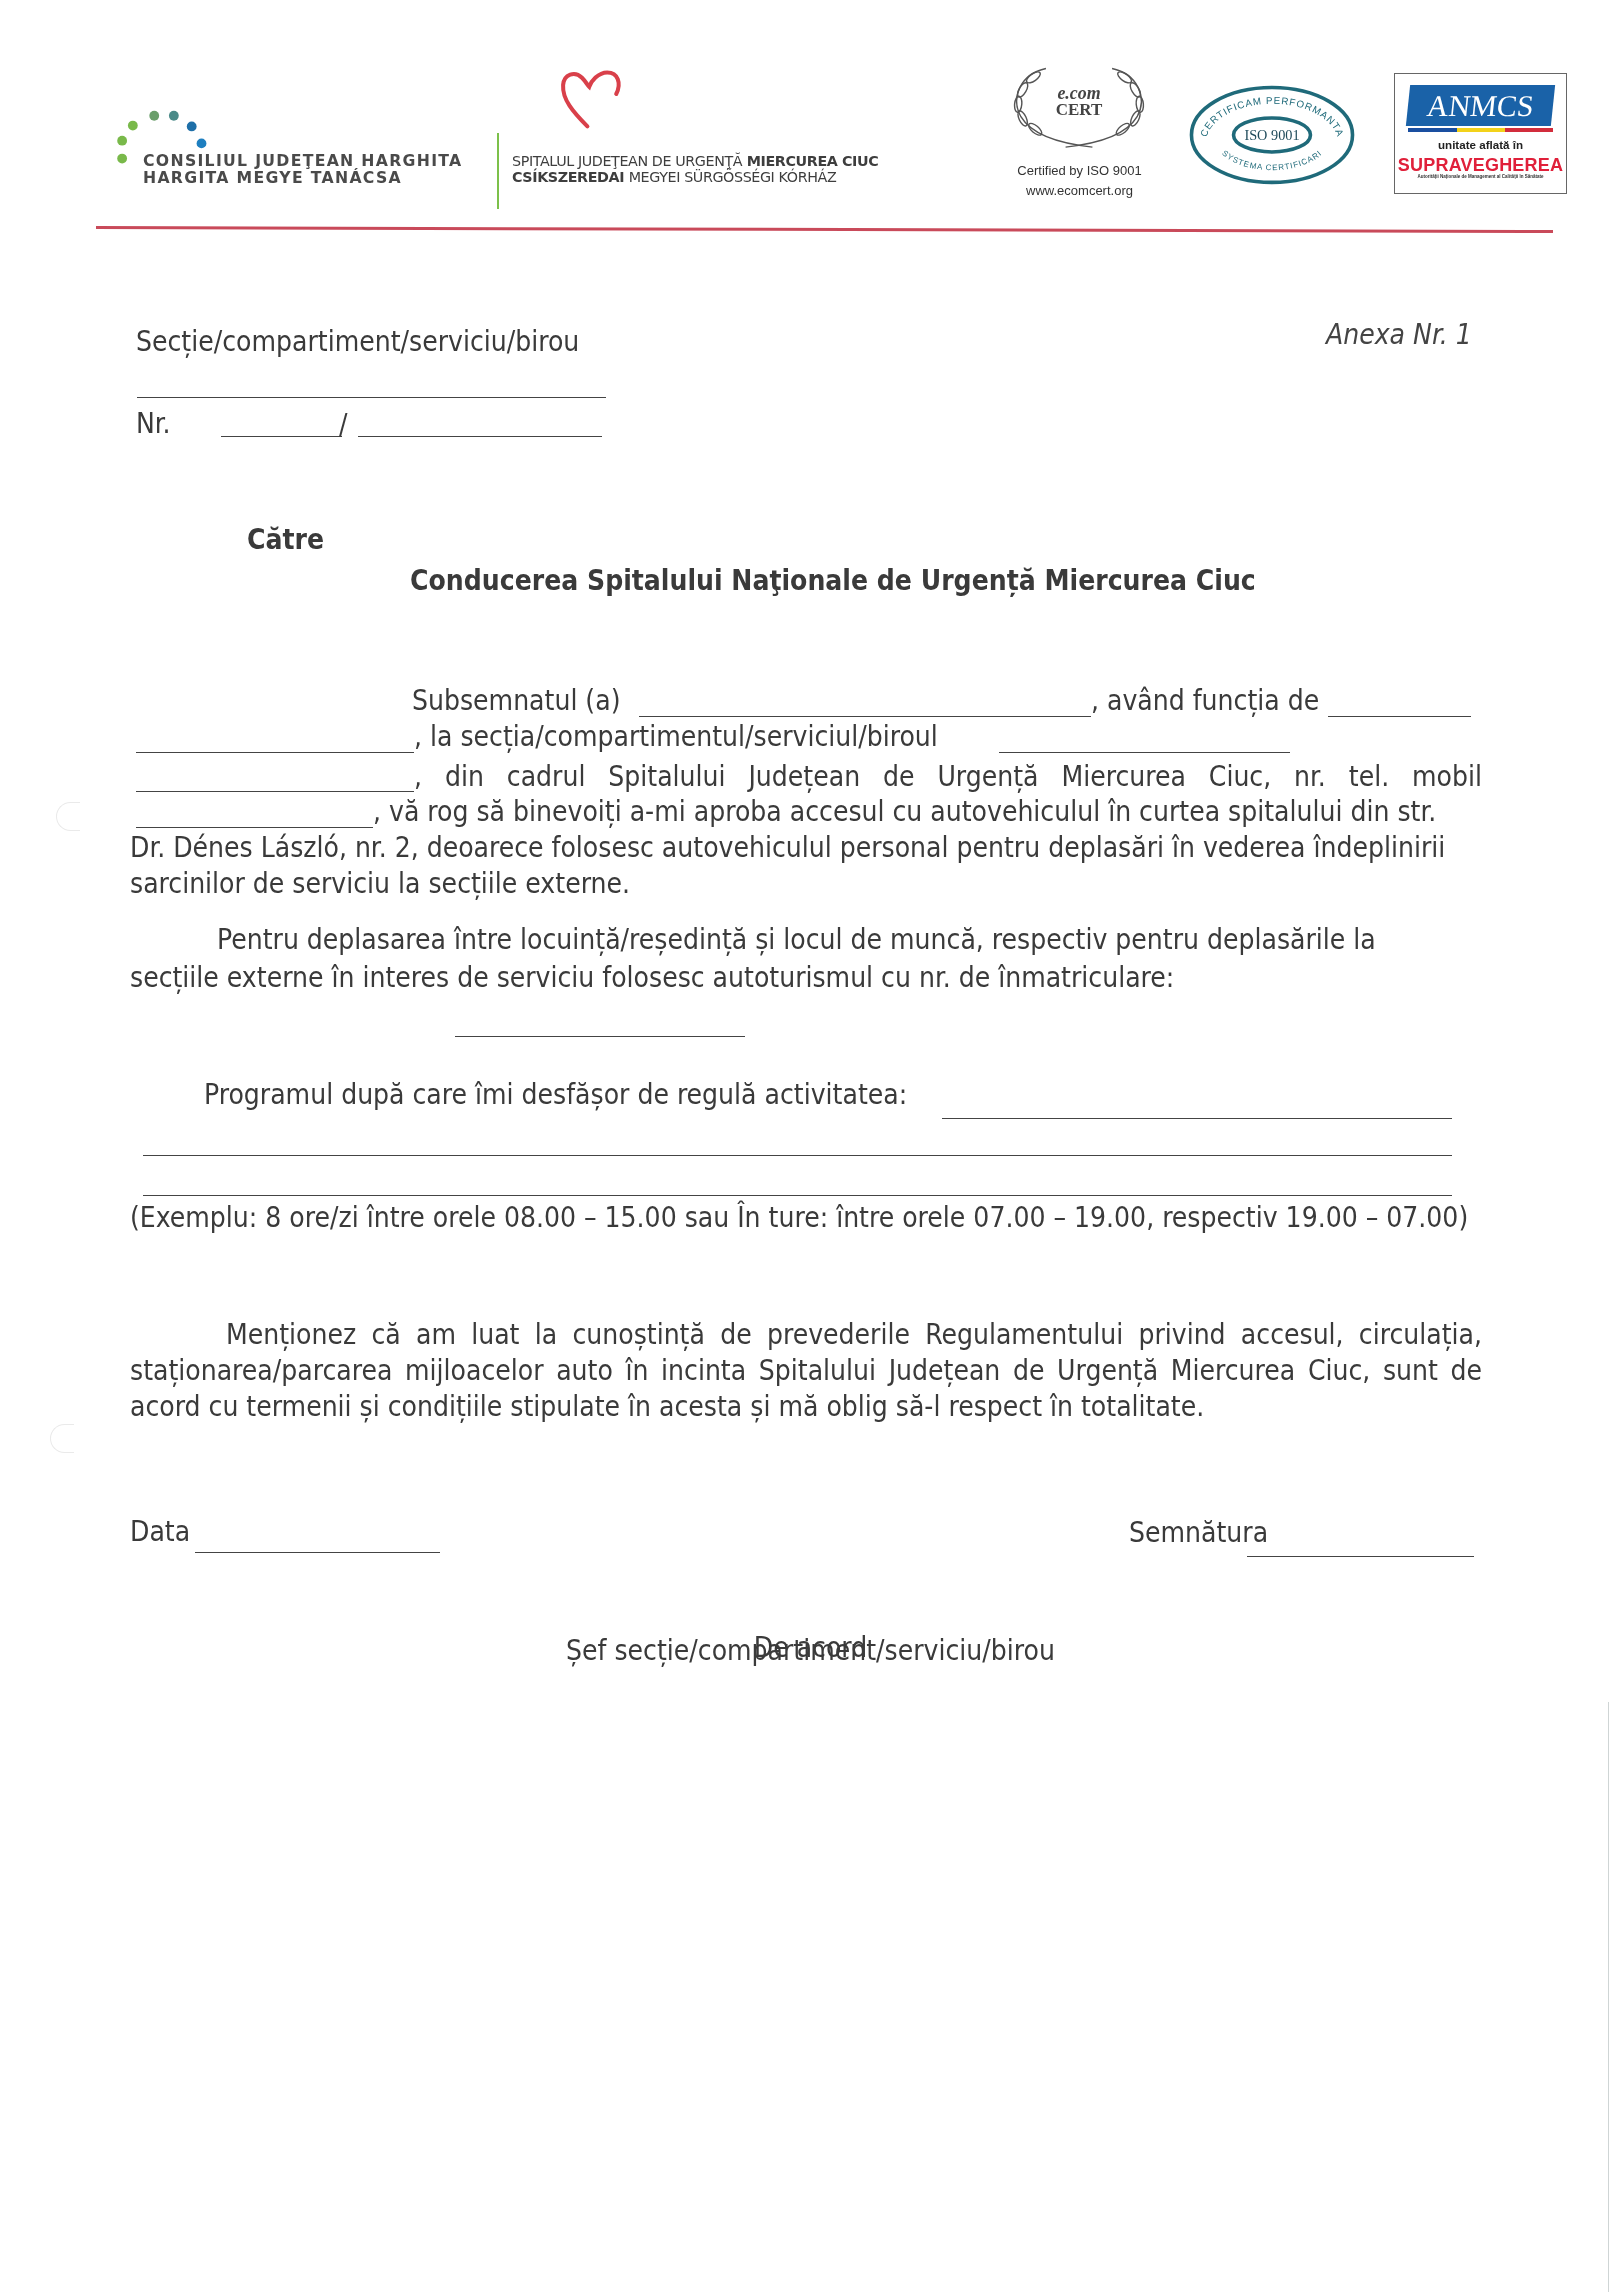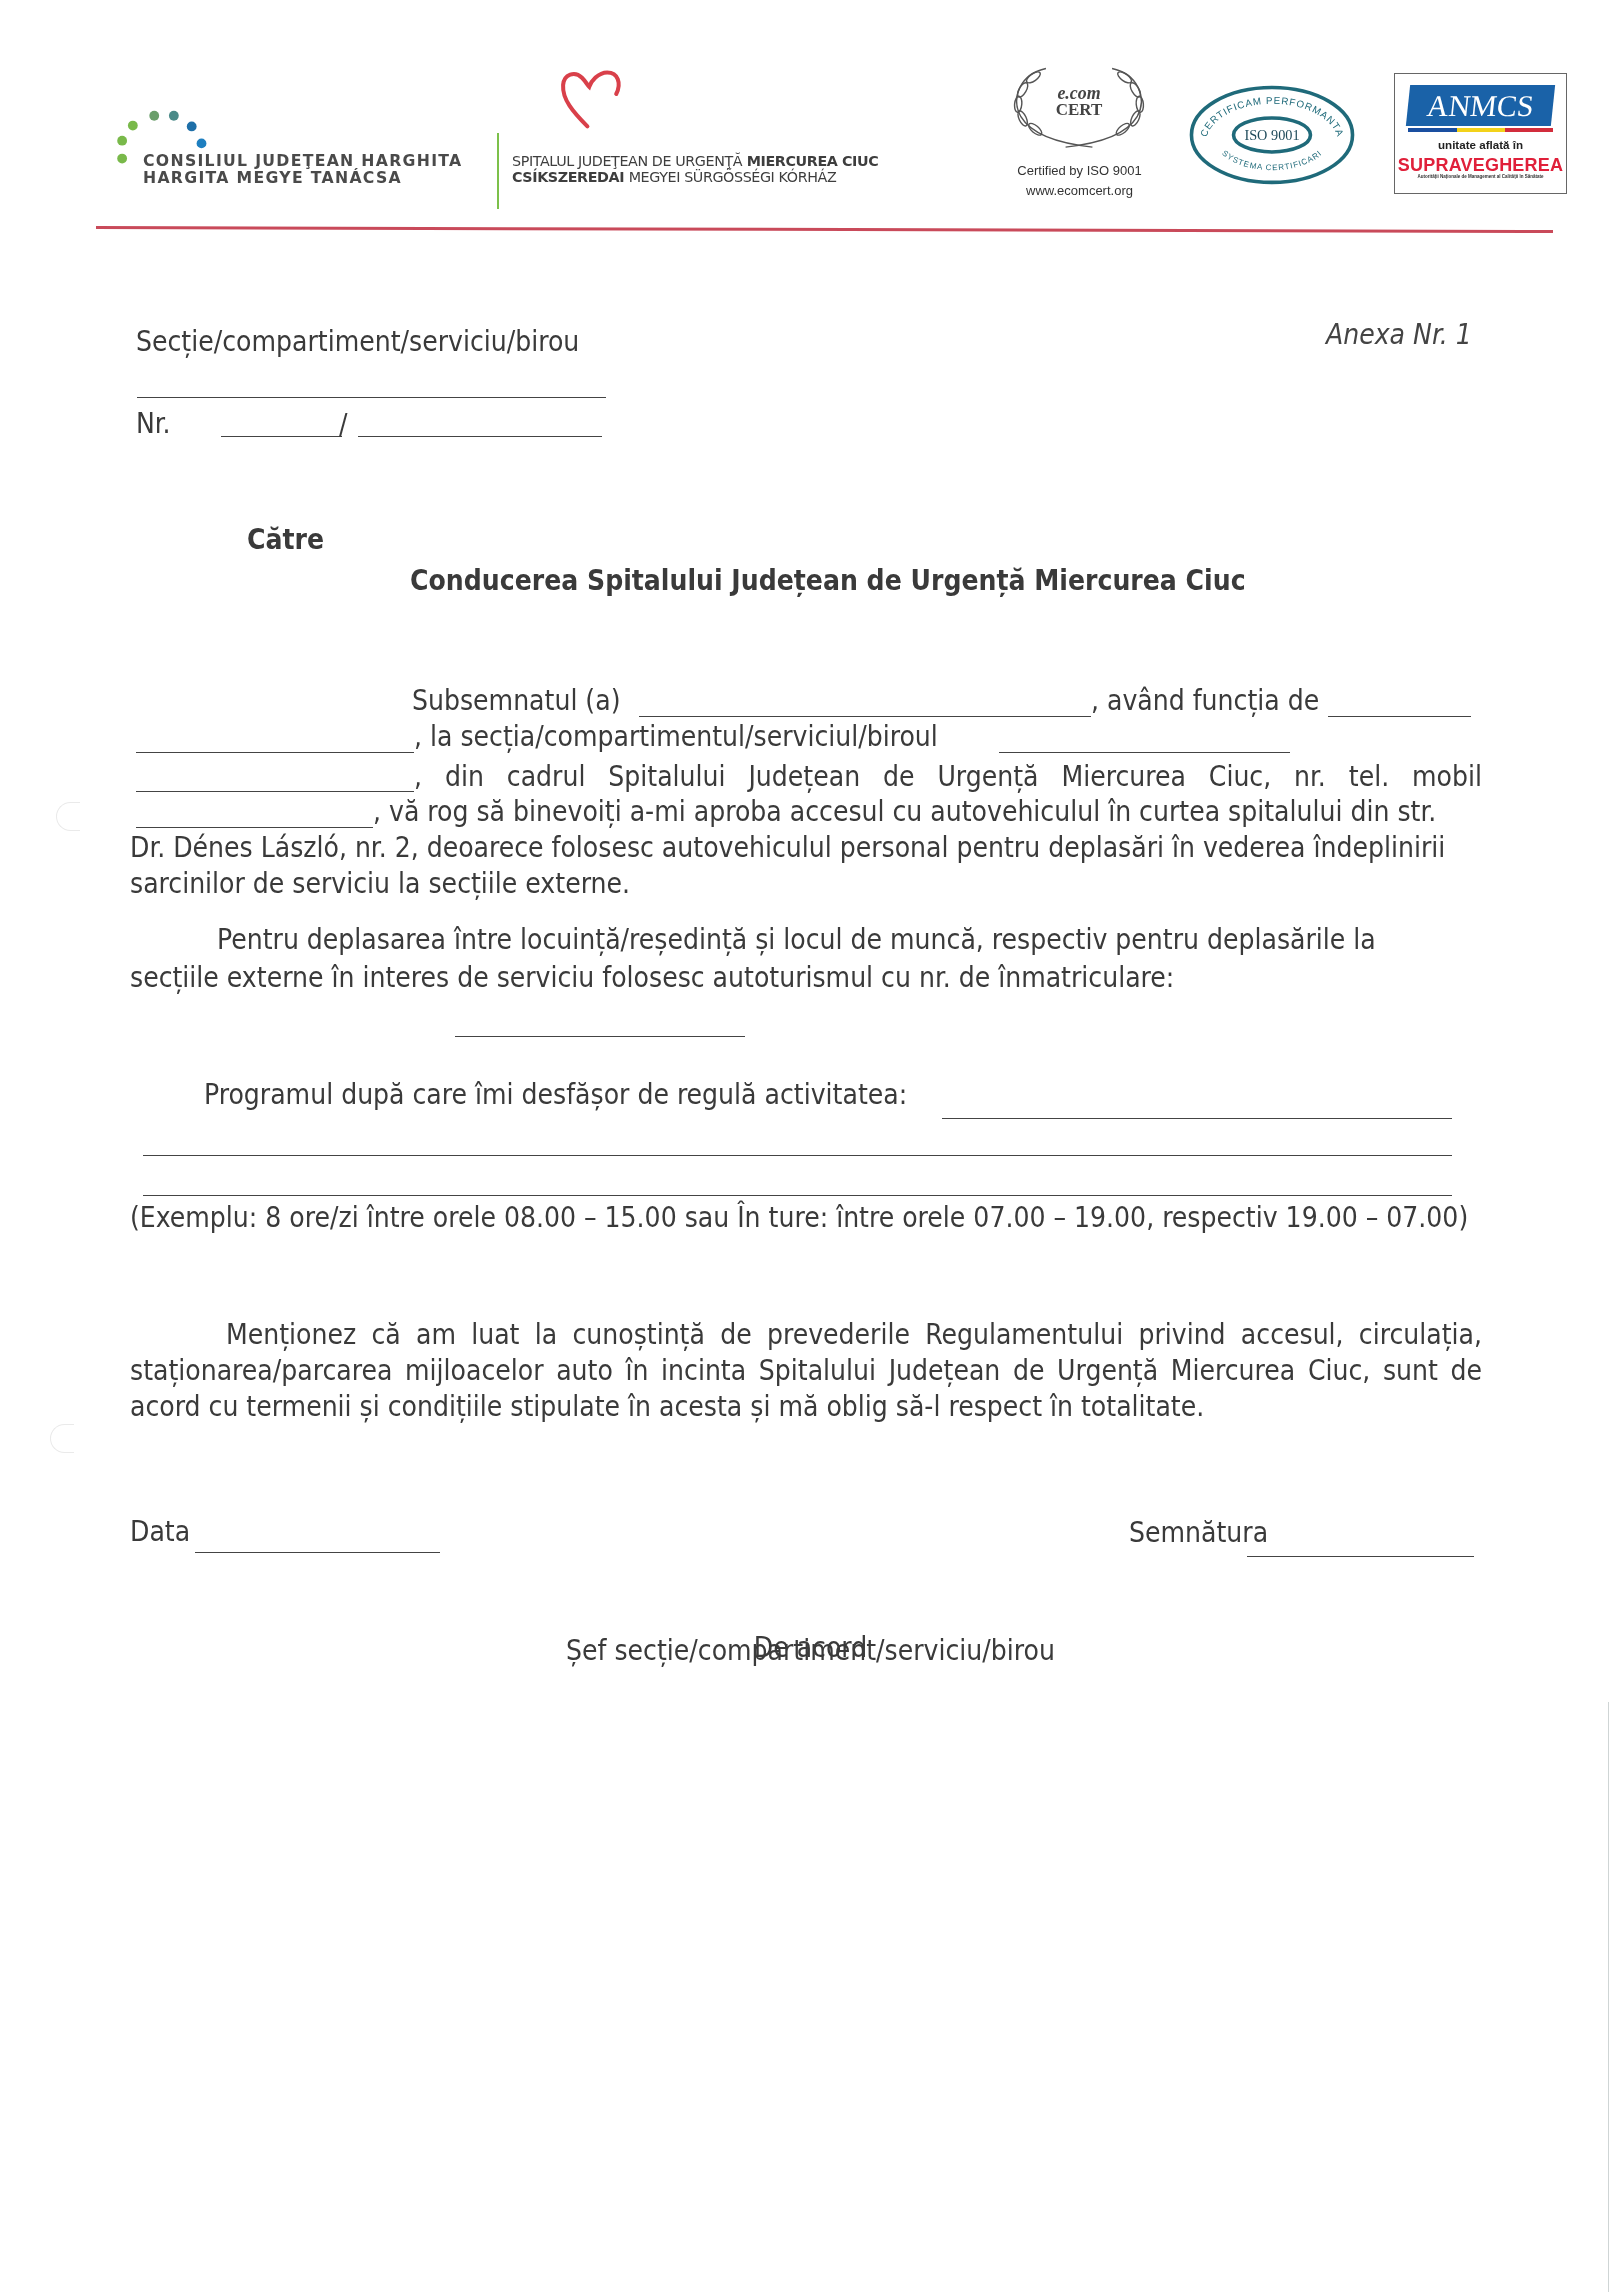--- a/index.html
+++ b/index.html
@@ -141,21 +141,21 @@
 
 <div class="abs txt sectie doc-font">Secție/compartiment/serviciu/birou</div>
 <div class="hl" style="left:137px; top:397px; width:469px;"></div>
 
 <div class="abs txt nr doc-font">Nr.</div>
 <div class="hl" style="left:221px; top:436px; width:121px;"></div>
 <div class="abs txt doc-font" style="left:339px; top:407px;">/</div>
 <div class="hl" style="left:358px; top:436px; width:244px;"></div>
 
 <div class="abs txt catre doc-font">Către</div>
-<div class="abs txt conducerea doc-font">Conducerea Spitalului Județean de Urgență Miercurea Ciuc</div>
+<div class="abs txt conducerea doc-font">Conducerea Spitalului Naţionale de Urgență Miercurea Ciuc</div>
 
 <div class="abs txt doc-font" style="left:412px; top:683px;">Subsemnatul (a)</div>
 <div class="hl" style="left:639px; top:716px; width:452px;"></div>
 <div class="abs txt doc-font" style="left:1091px; top:683px;">, având funcția de</div>
 <div class="hl" style="left:1328px; top:716px; width:143px;"></div>
 
 <div class="hl" style="left:136px; top:752px; width:278px;"></div>
 <div class="abs txt doc-font" style="left:414px; top:719px;">, la secția/compartimentul/serviciul/biroul</div>
 <div class="hl" style="left:999px; top:752px; width:291px;"></div>
 

